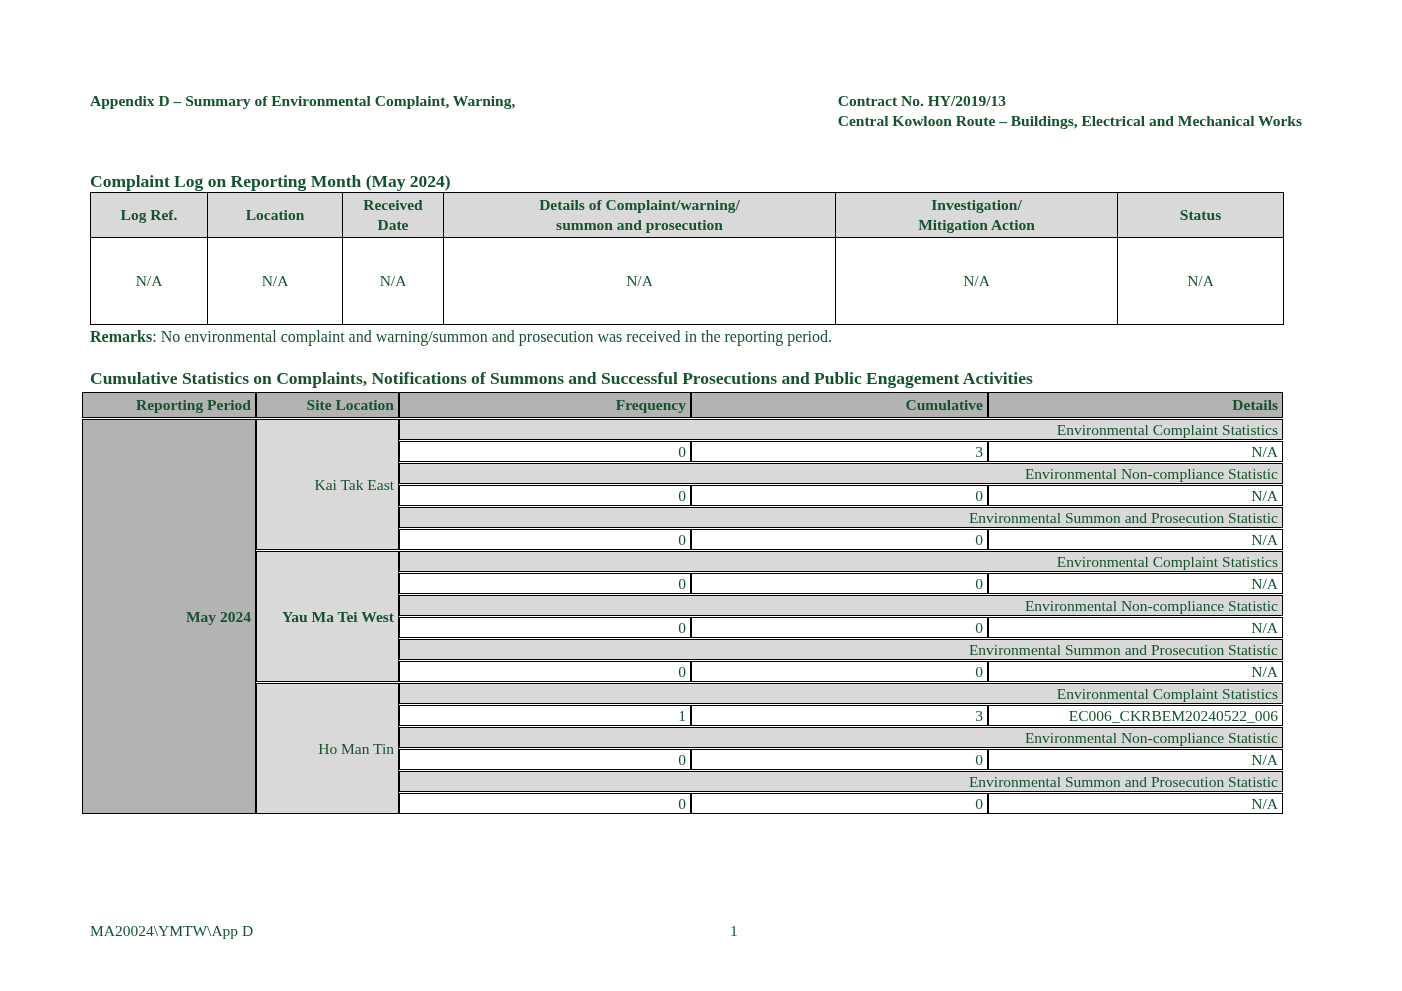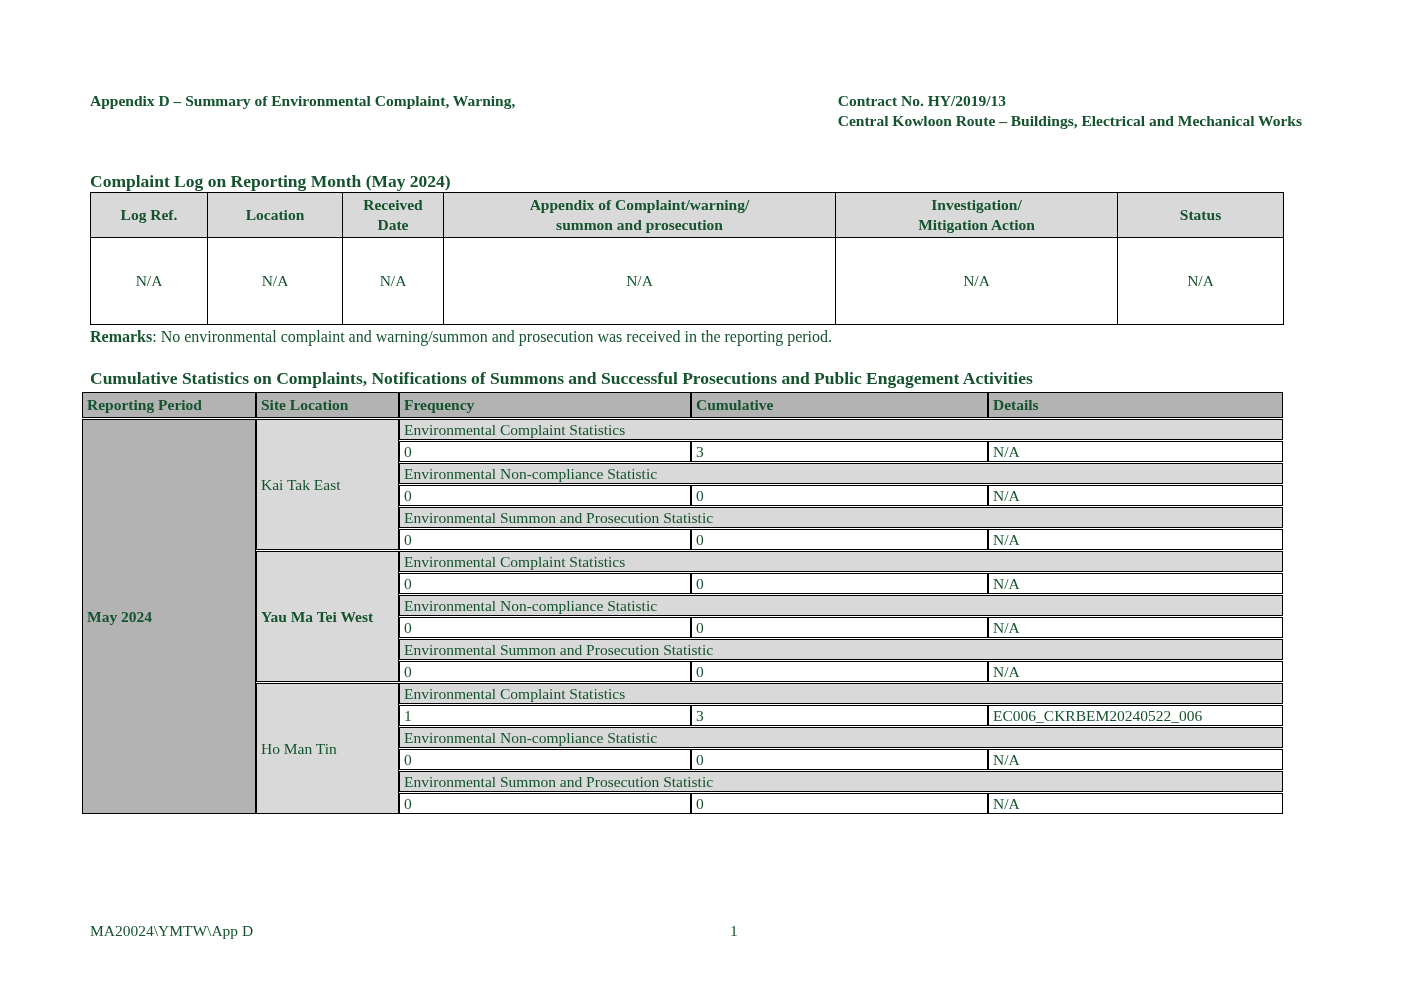--- a/index.html
+++ b/index.html
@@ -73,21 +73,21 @@
     position: absolute;
     top: 391px; left: 82px;
     width: 1201px;
     border-collapse: separate;
     border-spacing: 0 1px;
     table-layout: fixed;
     font-size: 15.5px;
   }
   .cum-table th, .cum-table td {
     border: 1px solid #000;
-    text-align: left;
+    text-align: right;
     vertical-align: middle;
     padding: 0 4px;
   }
   .cum-table th {
     background: #b3b3b3;
     font-weight: bold;
     height: 26px;
   }
   .cum-table td { height: 21px; background: #ffffff; }
   .cum-table td.period-cell {
@@ -134,21 +134,21 @@
       <col style="width:392px">
         <col style="width:282px">
         <col style="width:166px">
     </colgroup>
     <tbody>
         <tr>
       <th>Log Ref.</th>
       <th>Location</th>
       <th>Received
 Date</th>
-      <th>Appendix of Complaint/warning/
+      <th>Details of Complaint/warning/
 summon and prosecution</th>
       <th>Investigation/
 Mitigation Action</th>
       <th>Status</th>
     </tr>
     <tr>
       <td>N/A</td>
       <td>N/A</td>
       <td>N/A</td>
       <td>N/A</td>

